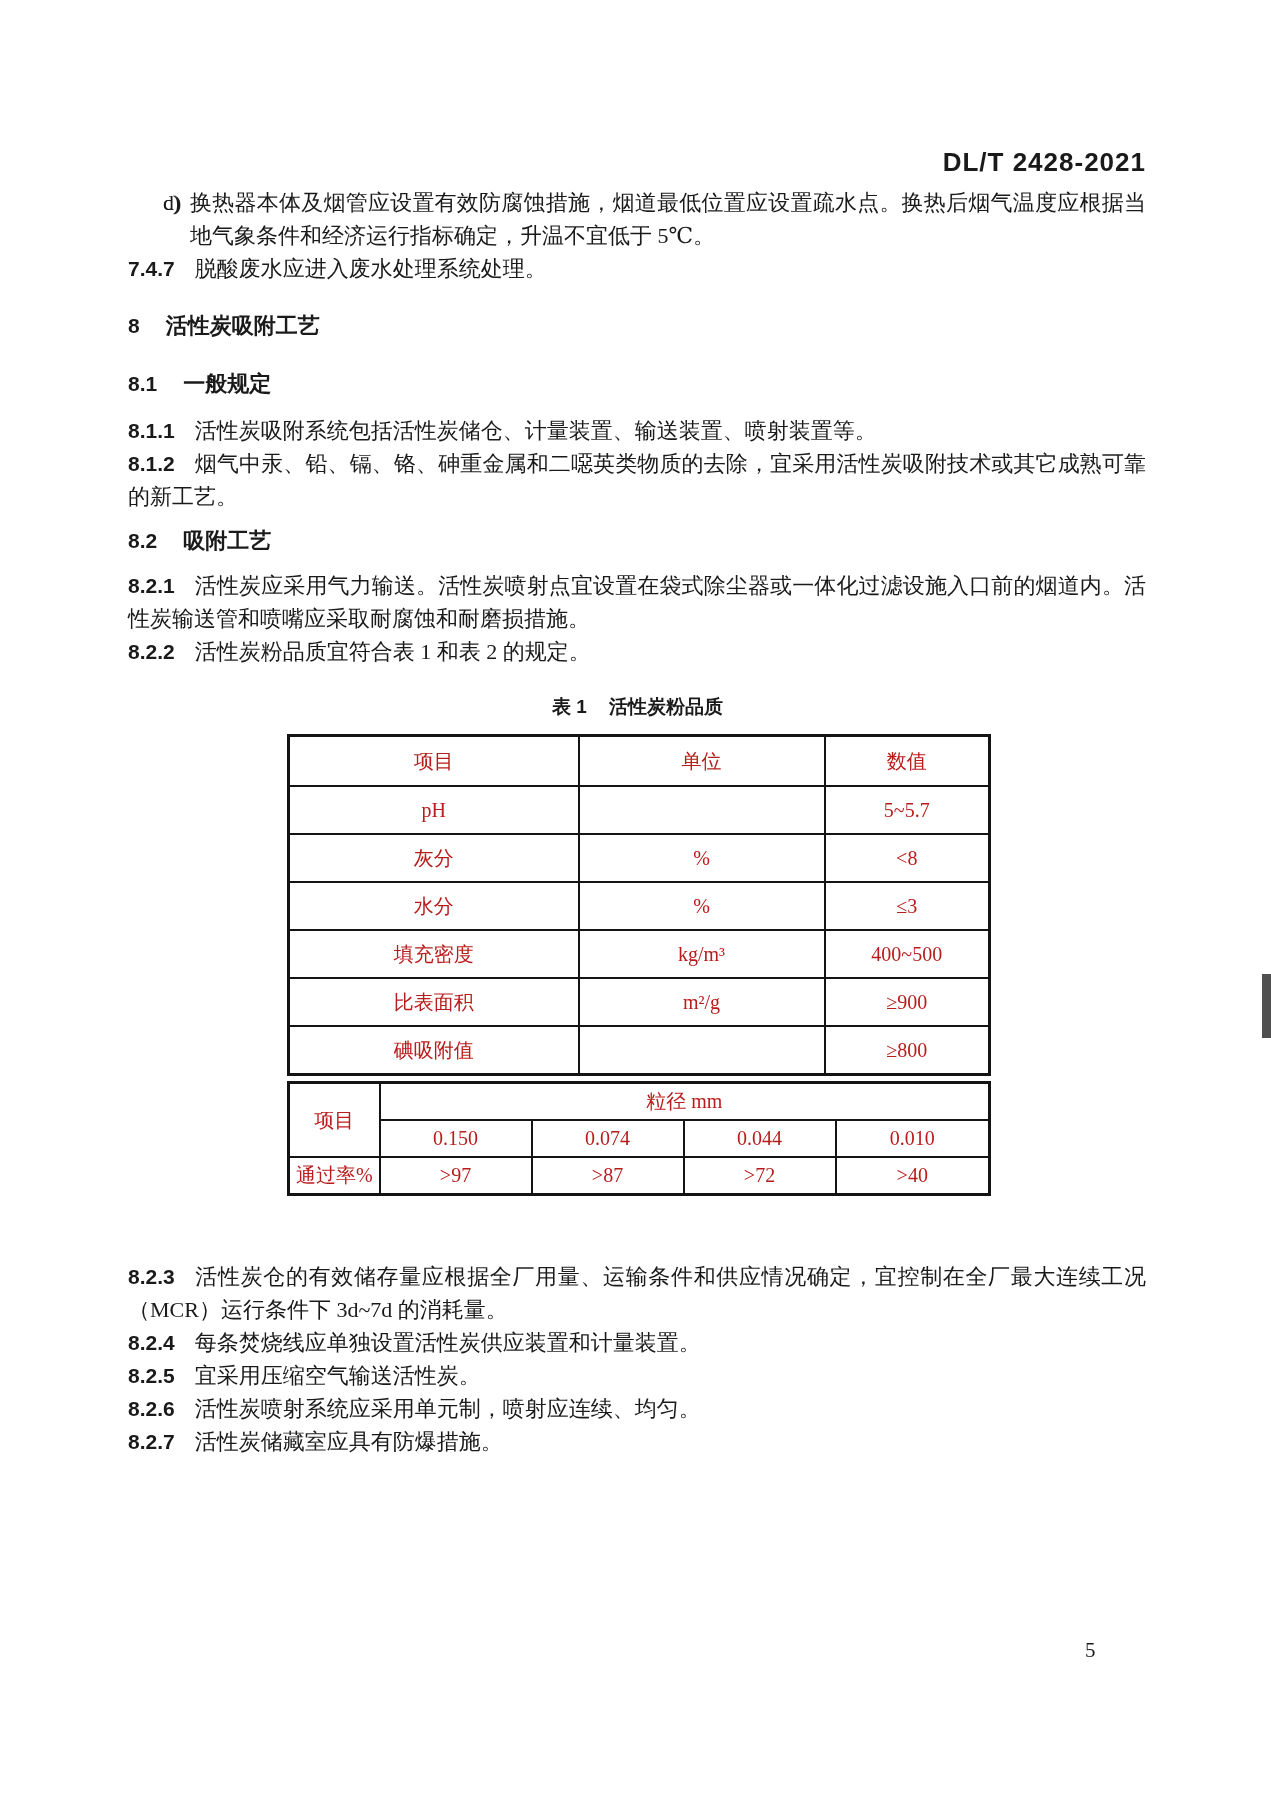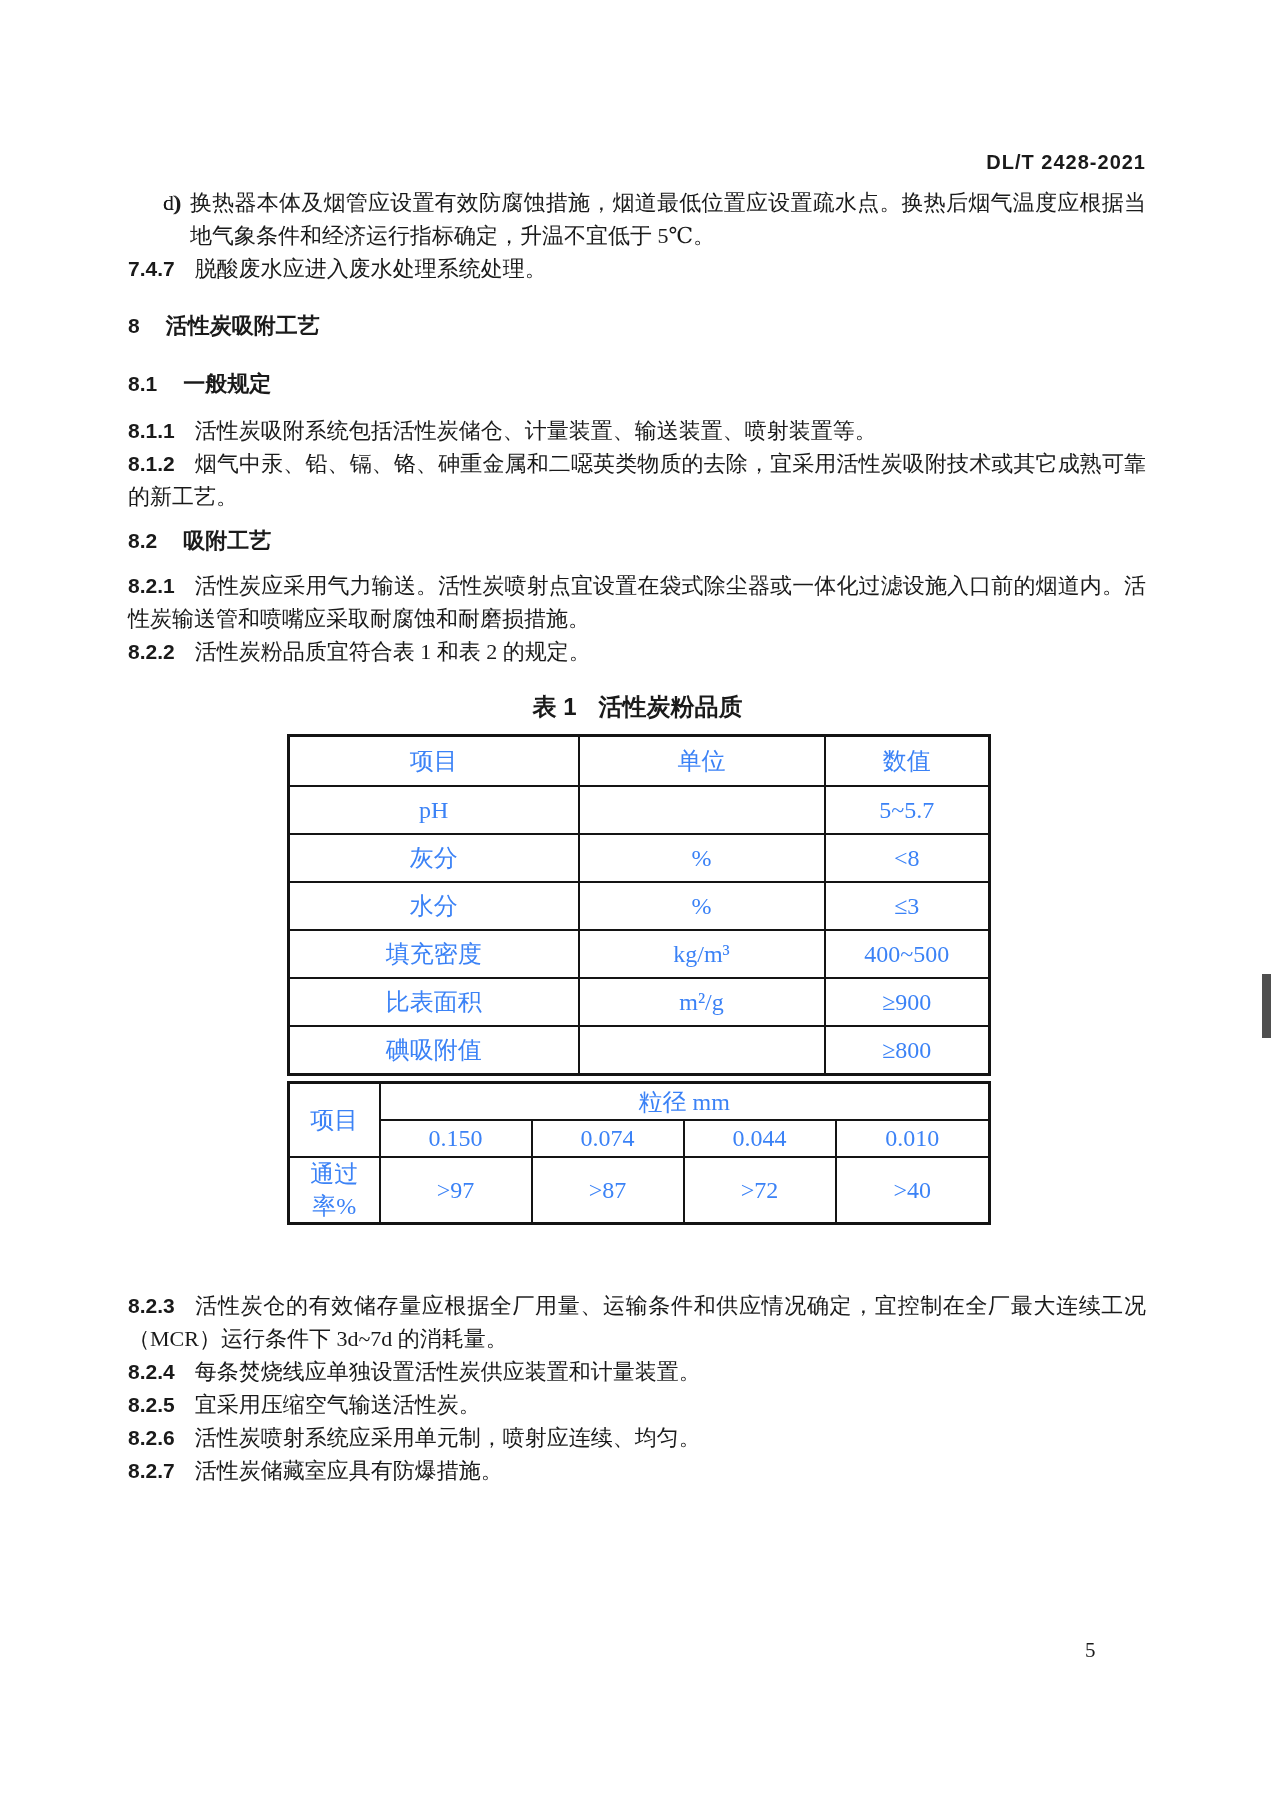--- a/index.html
+++ b/index.html
@@ -13,21 +13,21 @@
     overflow:hidden;
   }
   .content{
     position:absolute;left:128px;top:0;width:1018px;
   }
   .doc-code{
     margin-top:150px;
     text-align:right;
     font-family:"Liberation Sans","DejaVu Sans",sans-serif;
     font-weight:bold;
-    font-size:20px;
+    font-size:26px;
     letter-spacing:1px;
     line-height:24px;
   }
   .para{
     font-size:22px;
     line-height:33px;
     text-align:justify;
   }
   .list-item{
     position:relative;
@@ -47,34 +47,34 @@
   .heading{
     font-family:"Liberation Sans","DejaVu Sans",sans-serif;
     font-weight:bold;
     font-size:22px;
     line-height:33px;
   }
   .heading .sec-num{margin-right:26px;}
   .tbl-title{
     font-family:"Liberation Sans","DejaVu Sans",sans-serif;
     font-weight:bold;
-    font-size:24px;
+    font-size:19px;
     line-height:33px;
     width:701px;
     margin-left:159px;
     text-align:center;
   }
   .tbl-title .t-label{margin-right:22px;}
   table.std{
     border-collapse:collapse;
     table-layout:fixed;
     width:701px;
     margin-left:159px;
-    font-size:24px;
-    color:#3b82f6;
+    font-size:20px;
+    color:#b91c1c;
   }
   table.std td,table.std th{
     border:2px solid #141414;
     text-align:center;
     vertical-align:middle;
     font-weight:normal;
     padding:0;
     overflow:hidden;
   }
   table.std{border:3px solid #141414;}

